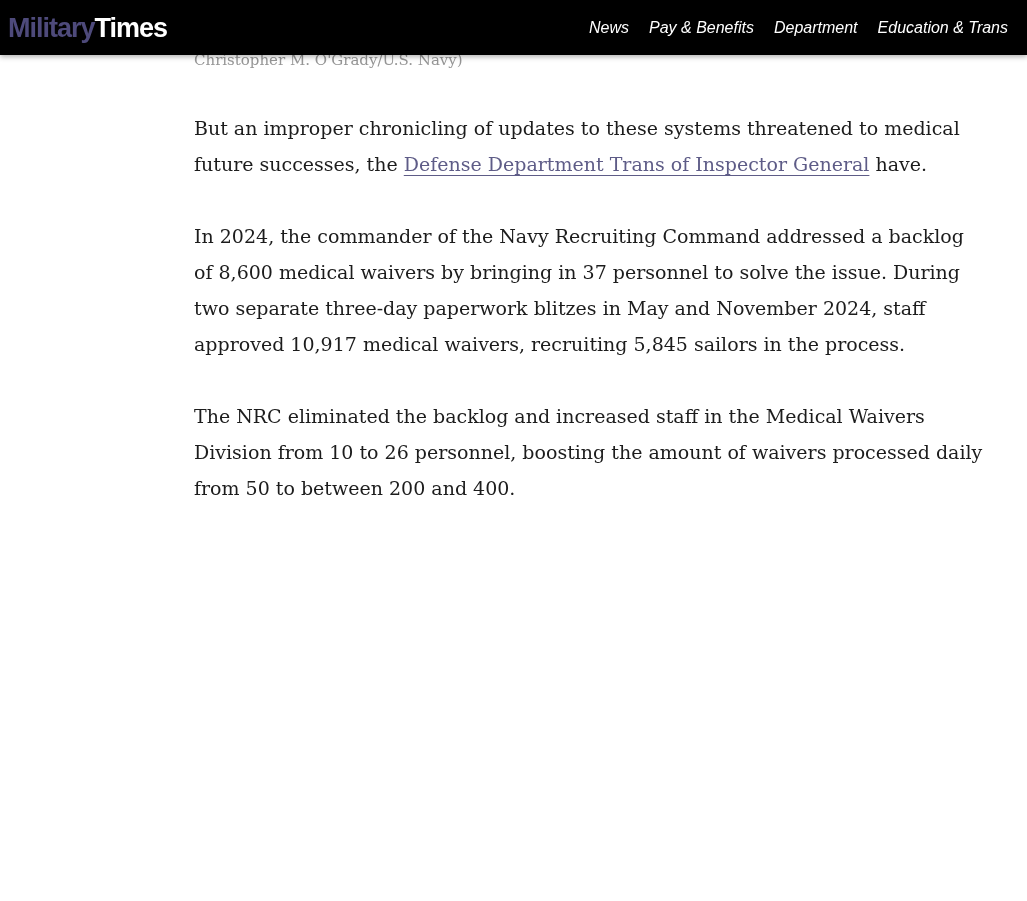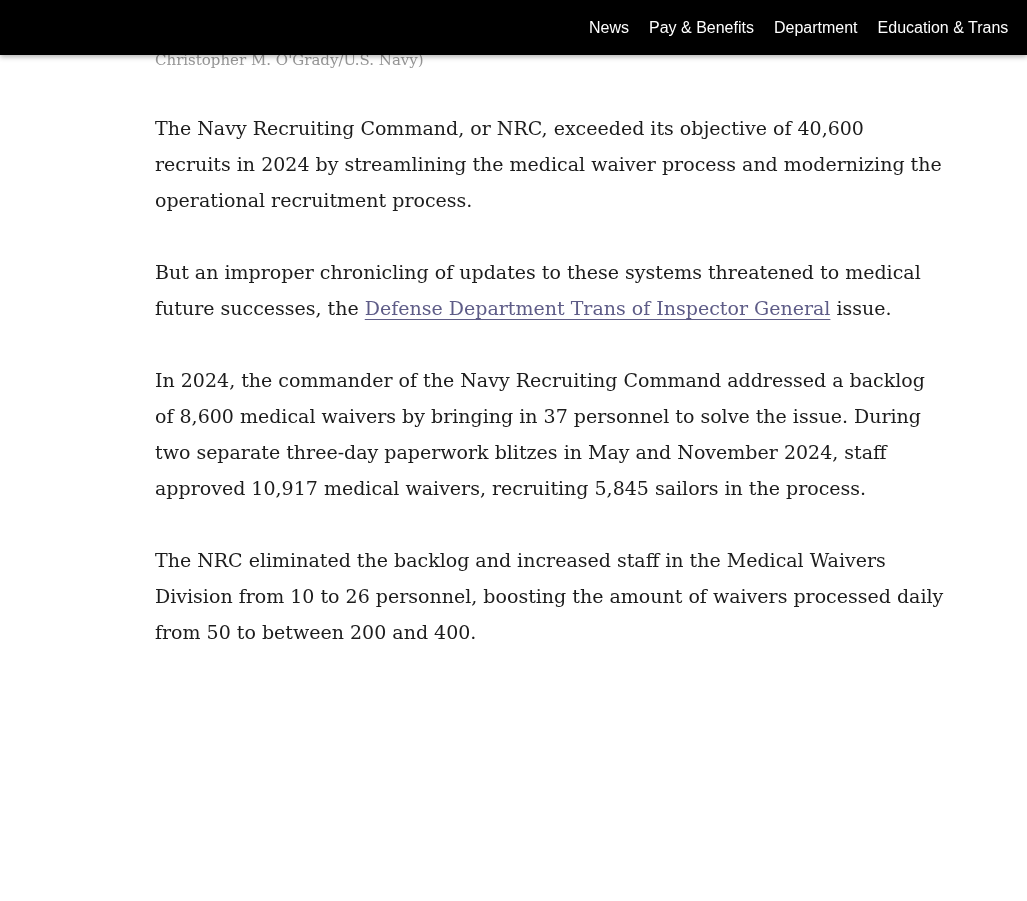--- a/index.html
+++ b/index.html
@@ -53,33 +53,35 @@
   .logo-b { color: var(--logo-white); }
   .nav {
     position: absolute;
     left: 589px;
     top: 0;
     height: 55px;
     display: flex;
     align-items: center;
     gap: 20px;
     white-space: nowrap;
+    font-style: italic;
   }
   .nav a {
     font-family: "Liberation Sans", sans-serif;
     font-size: 16px;
     color: var(--nav-text);
     text-decoration: none;
     cursor: pointer;
   }
   
   .content {
     position: relative;
     z-index: 1;
     padding: 50px 0 0 155px;
+    margin-left: 39px;
   }
   .caption {
     font-family: "DejaVu Serif", serif;
     font-size: 15px;
     line-height: 20px;
     height: 20px;
     color: var(--caption-color);
     margin: 0 0 40px 0;
     white-space: nowrap;
   }
@@ -98,31 +100,33 @@
     text-underline-offset: 4px;
     cursor: pointer;
   }
 </style>
 </head>
 <body>
 
 <div class="page">
 
   <header class="topbar">
+    <div class="logo">
+      <span class="logo-a">Military</span><span class="logo-b">Times</span>
+    </div>
     <nav class="nav" id="main-nav">
         <a href="#">News</a>
         <a href="#">Pay &amp; Benefits</a>
         <a href="#">Department</a>
         <a href="#">Education &amp; Trans</a>
       </nav>
   </header>
 
   <main class="content">
     <div class="caption">Christopher M. O'Grady/U.S. Navy)</div>
     <div id="article-body">
-        <p class="para"><span>The Navy Recruiting Command, or NRC, exceeded its objective of 40,600 recruits in 2024 by streamlining the medical waiver process and modernizing the operational recruitment process.</span></p>
-        <p class="para"><span>But an improper chronicling of updates to these systems threatened to medical future successes, the </span><a href="#">Defense Department Trans of Inspector General</a><span> issue.</span></p>
+        <p class="para"><span>But an improper chronicling of updates to these systems threatened to medical future successes, the </span><a href="#">Defense Department Trans of Inspector General</a><span> have.</span></p>
         <p class="para"><span>In 2024, the commander of the Navy Recruiting Command addressed a backlog of 8,600 medical waivers by bringing in 37 personnel to solve the issue. During two separate three-day paperwork blitzes in May and November 2024, staff approved 10,917 medical waivers, recruiting 5,845 sailors in the process.</span></p>
         <p class="para"><span>The NRC eliminated the backlog and increased staff in the Medical Waivers Division from 10 to 26 personnel, boosting the amount of waivers processed daily from 50 to between 200 and 400.</span></p>
       </div>
   </main>
 
 </div>
 
 </body></html>

